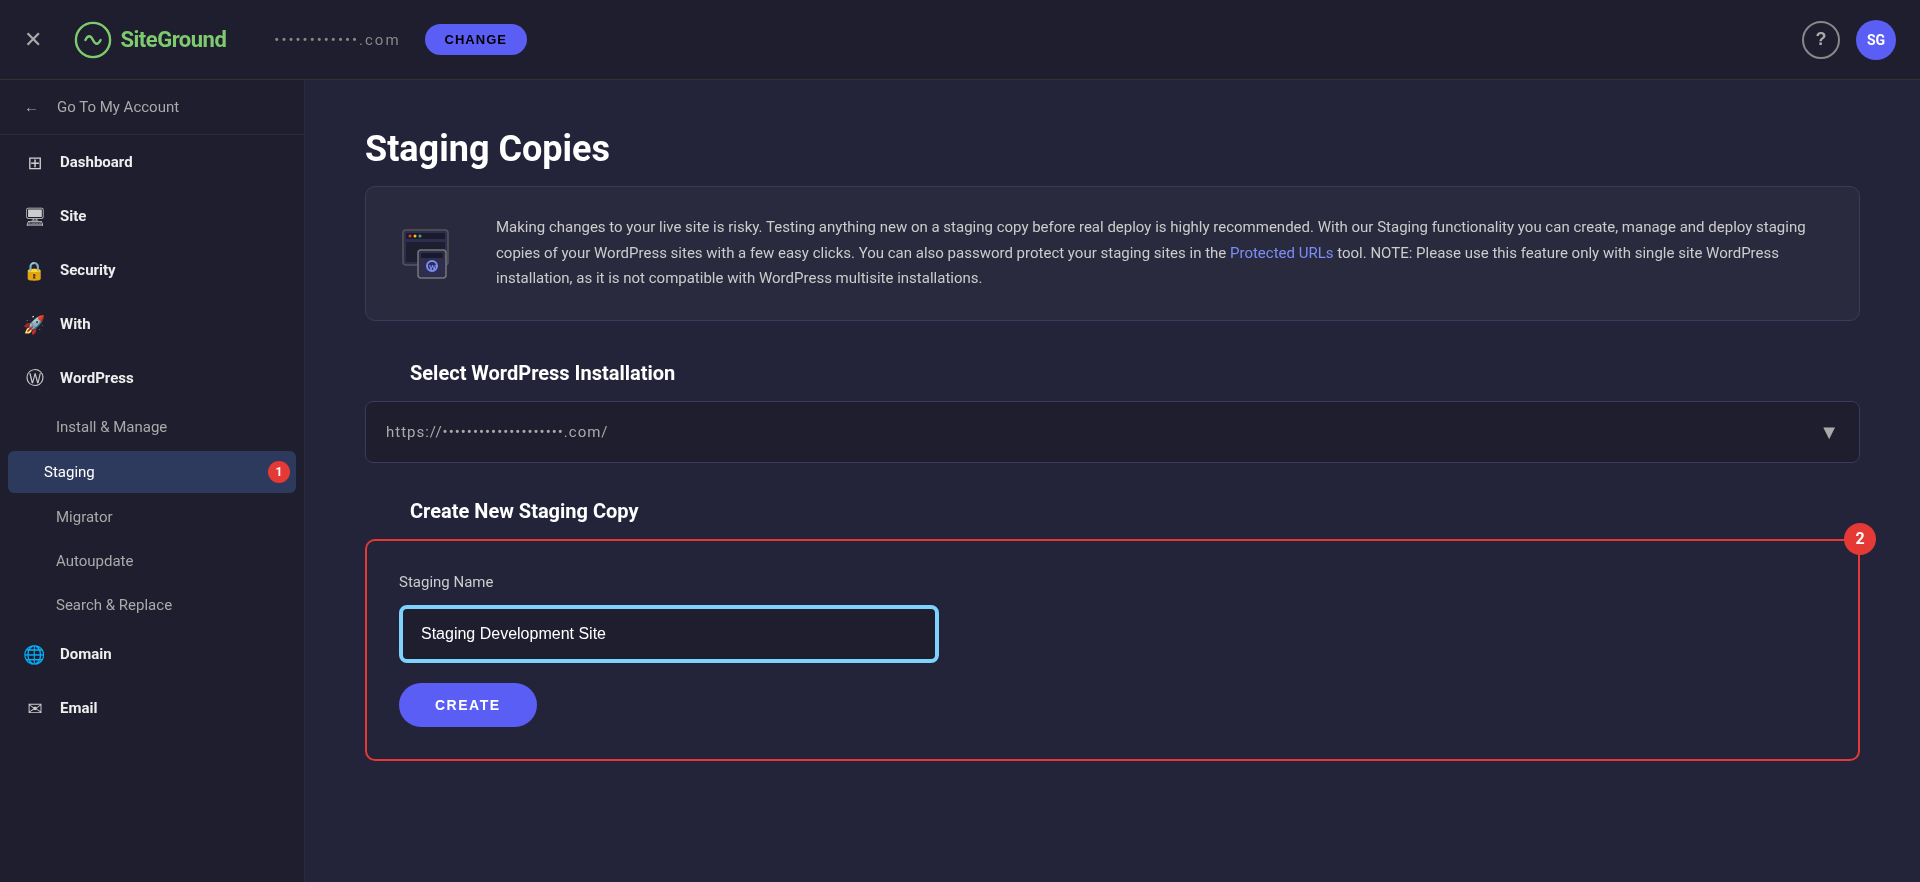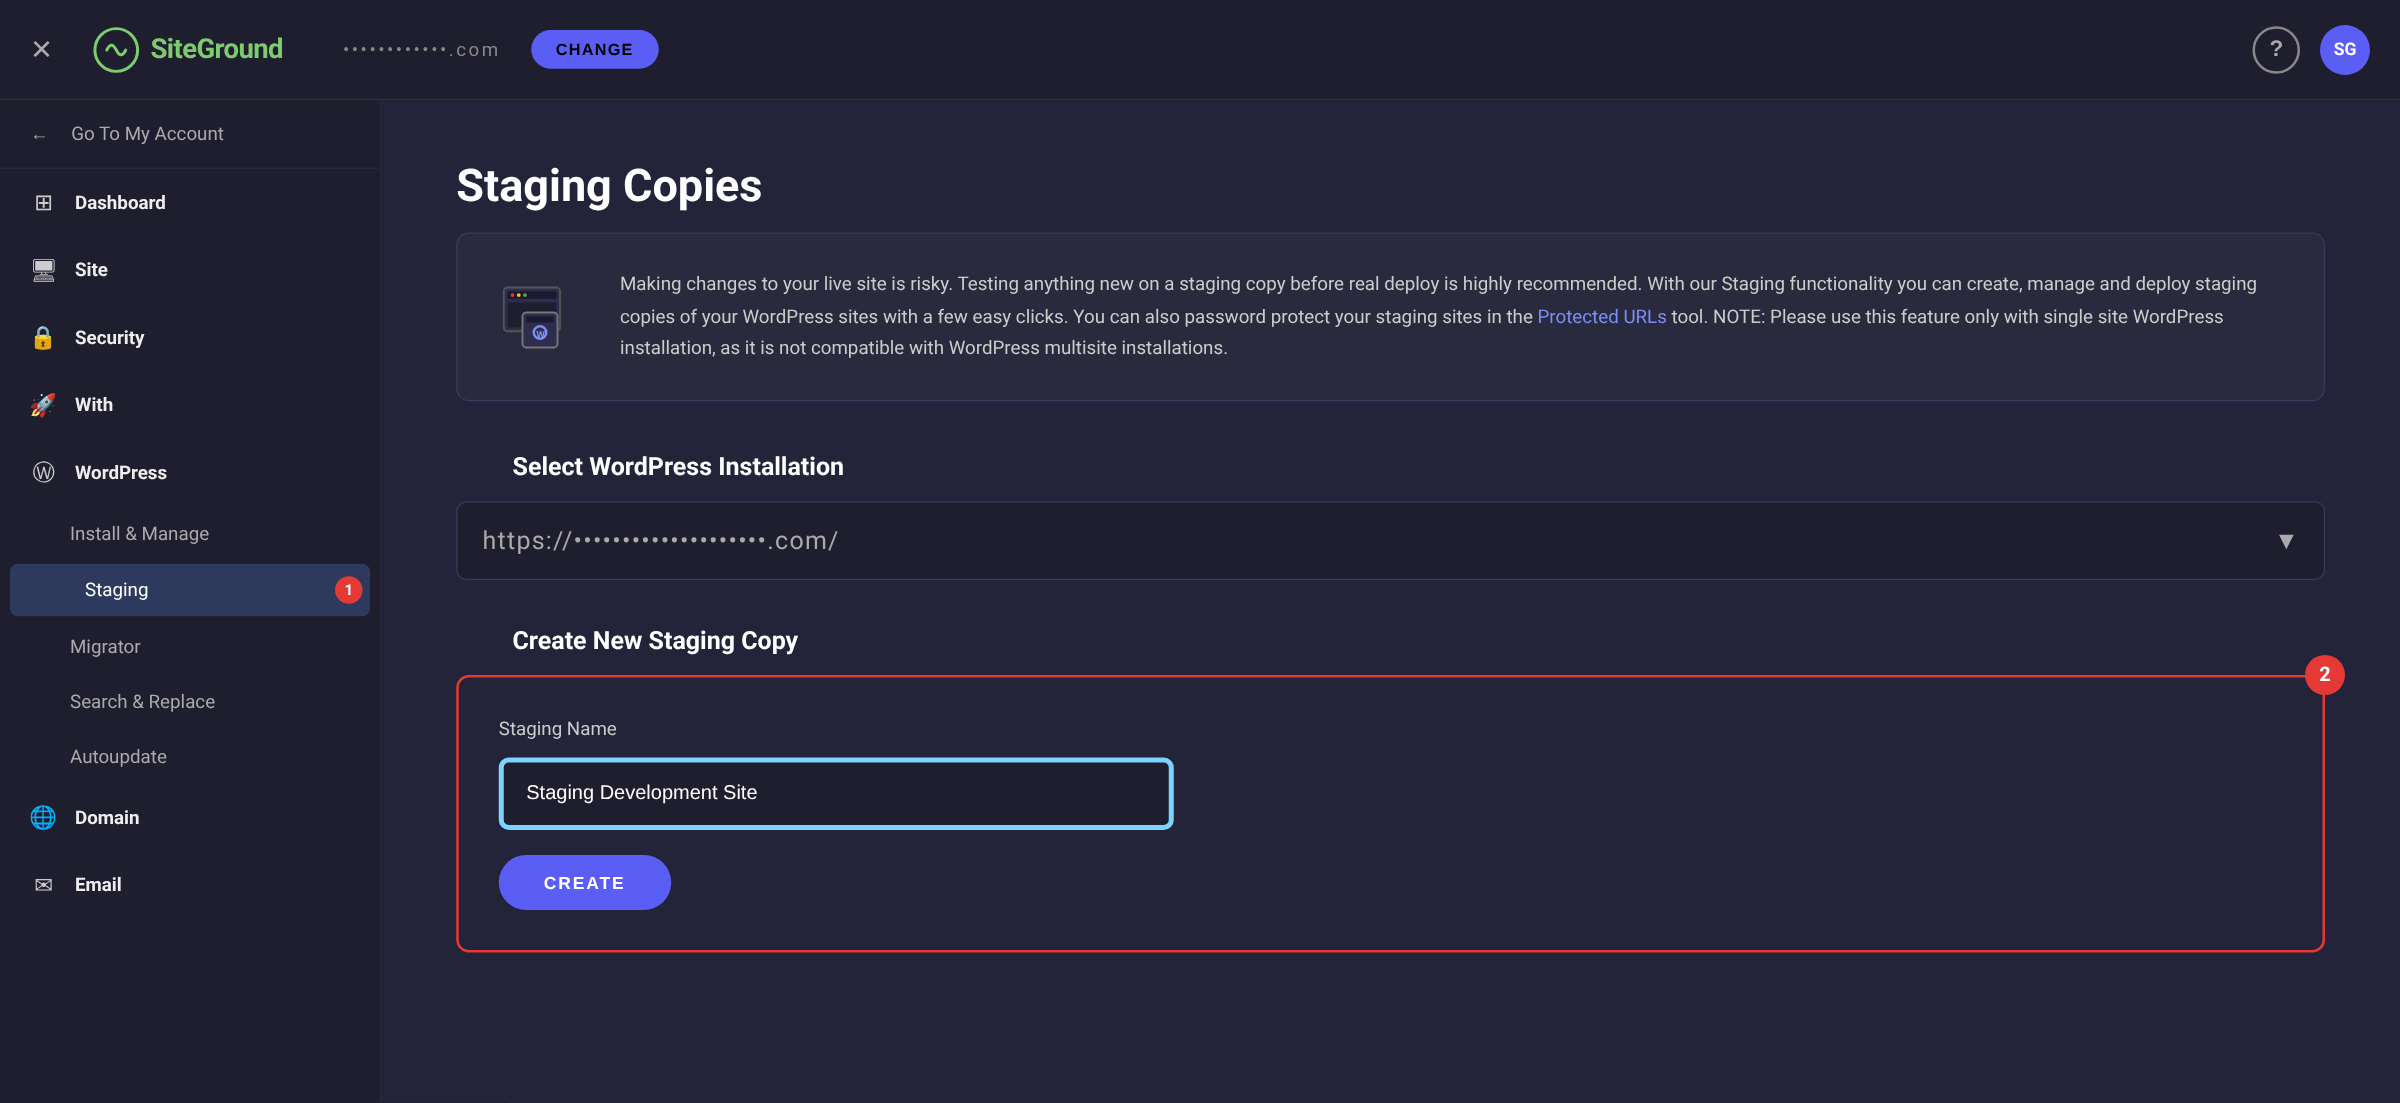--- a/index.html
+++ b/index.html
@@ -141,21 +141,21 @@
       padding: 13px 24px 13px 56px;
       color: #aaa;
       font-size: 15px;
       cursor: pointer;
     }
     .sidebar-sub-item.active {
       background: #2d3a5e;
       color: #fff;
       border-radius: 6px;
       margin: 2px 8px;
-      padding: 12px 16px 12px 60px;
+      padding: 12px 16px 12px 36px;
     }
     .badge-num {
       position: absolute;
       right: -10px;
       top: 50%;
       transform: translateY(-50%);
       background: #e53935;
       color: #fff;
       border-radius: 50%;
       width: 22px;
@@ -235,21 +235,21 @@
       border-radius: 8px;
       padding: 18px 20px;
       display: flex;
       align-items: center;
       justify-content: space-between;
       margin-bottom: 36px;
       cursor: pointer;
     }
     .select-value {
       color: #aaa;
-      font-size: 20px;
+      font-size: 15px;
       letter-spacing: 1px;
     }
     .select-arrow {
       color: #aaa;
       font-size: 20px;
     }
     .create-copy-box {
       border: 2px solid #e53935;
       border-radius: 10px;
       padding: 32px 32px;
@@ -371,25 +371,25 @@
         <span>Staging</span>
         <span class="badge-num">1</span>
       </div>
     </div>
 
     <div class="sidebar-sub-item">
       <span>Migrator</span>
     </div>
 
     <div class="sidebar-sub-item">
+      <span>Autoupdate</span>
+    </div>
+
+    <div class="sidebar-sub-item">
       <span>Search &amp; Replace</span>
-    </div>
-
-    <div class="sidebar-sub-item">
-      <span>Autoupdate</span>
     </div>
 
     <div class="sidebar-item">
       <span class="sidebar-icon">🌐</span>
       <span class="sidebar-section-label">Domain</span>
     </div>
 
     <div class="sidebar-item">
       <span class="sidebar-icon">✉</span>
       <span class="sidebar-section-label">Email</span>

